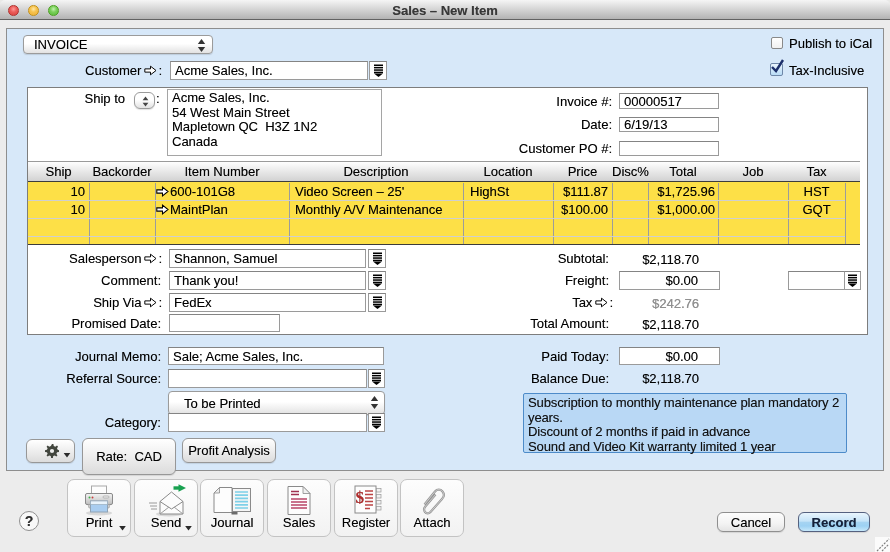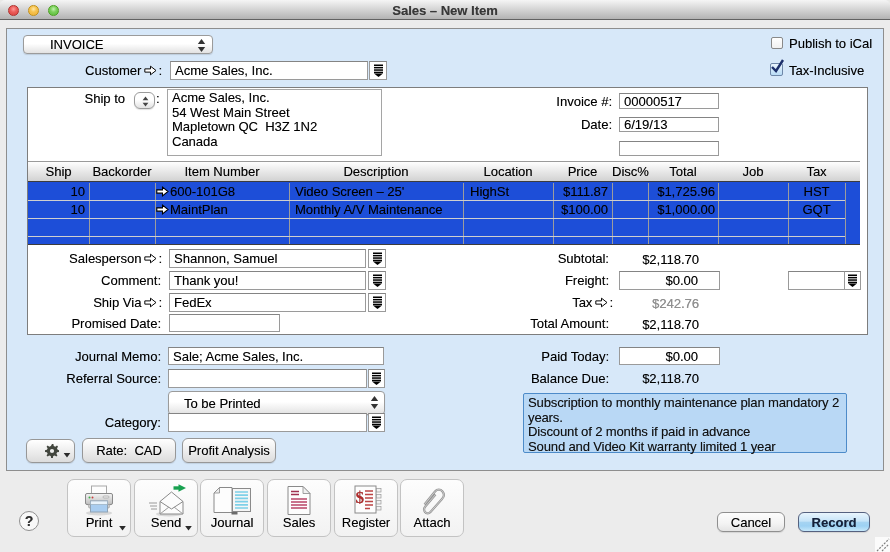--- a/index.html
+++ b/index.html
@@ -36,21 +36,21 @@
 <body>
 <div class="win">
   <div class="titlebar">
     <i class="tl red"></i>
       <i class="tl yellow"></i>
       <i class="tl green"></i>
     <div class="title">Sales – New Item</div>
   </div>
   <div class="panel"></div>
 
-  <div class="popup" style="left:23px;top:35px;width:190px;height:19px;padding-left:16px;">
+  <div class="popup" style="left:23px;top:35px;width:190px;height:19px;">
     <span style="margin-left:10px;">INVOICE</span>
     <svg style="position:absolute;right:6px;top:3px" width="9" height="13" viewBox="0 0 9 13">
         <path d="M4.5 0 L8.2 5 H0.8 Z" fill="#333"></path>
         <path d="M4.5 13 L8.2 8 H0.8 Z" fill="#333"></path>
       </svg>
   </div>
   <div class="cb" style="left:771px;top:37px;width:12px;height:12px;"></div>
   <div class="llbl" style="left:789px;top:36px;height:14px;">Publish to iCal</div>
   <div class="lbl" style="left:0px;top:61px;width:162px;height:19px;">
       <span>Customer</span>
@@ -82,23 +82,24 @@
         <path d="M4.5 0 L8.2 5 H0.8 Z" fill="#444"></path>
         <path d="M4.5 13 L8.2 8 H0.8 Z" fill="#444"></path>
       </svg>
   </div>
   <div class="llbl" style="left:156px;top:90px;height:17px;">:</div>
   <div style="position:absolute;left:167px;top:89px;width:215px;height:67px;background:#fff;border:1px solid #a5a5a5;font-size:13px;line-height:14.5px;padding:1px 4px;">Acme Sales, Inc.<br>54 West Main Street<br>Mapletown QC&nbsp; H3Z 1N2<br>Canada</div>
   <div class="lbl" style="left:0px;top:93px;width:612px;height:16px;">Invoice #:</div>
   <div class="inp" style="left:619px;top:93px;width:100px;height:16px;">00000517</div>
   <div class="lbl" style="left:0px;top:117px;width:612px;height:15px;">Date:</div>
   <div class="inp" style="left:619px;top:117px;width:100px;height:15px;">6/19/13</div>
+  <div class="lbl" style="left:0px;top:141px;width:612px;height:15px;">Customer PO #:</div>
   <div class="inp" style="left:619px;top:141px;width:100px;height:15px;"></div>
 
-  <div style="position:absolute;left:28px;top:161px;width:832px;height:84px;background:#1d4ed8;">
+  <div style="position:absolute;left:28px;top:161px;width:832px;height:84px;background:#fde047;">
     <div style="position:absolute;left:0;top:0;width:832px;height:21px;background:linear-gradient(#fefefe,#d2d2d2);border-top:1px solid #9a9a9a;border-bottom:1px solid #3c3c3c;"></div>
     <div class="th" style="left:0px;width:61px;">Ship</div>
     <div class="th" style="left:61px;width:66px;">Backorder</div>
     <div class="th" style="left:127px;width:134px;">Item Number</div>
     <div class="th" style="left:261px;width:174px;">Description</div>
     <div class="th" style="left:435px;width:90px;">Location</div>
     <div class="th" style="left:525px;width:59px;">Price</div>
     <div class="th" style="left:584px;width:36px;">Disc%</div>
     <div class="th" style="left:620px;width:70px;">Total</div>
     <div class="th" style="left:690px;width:70px;">Job</div>
@@ -253,21 +254,21 @@
   <div class="notebox">Subscription to monthly maintenance plan mandatory 2 years.<br>Discount of 2 months if paid in advance<br>Sound and Video Kit warranty limited 1 year</div>
 
   <div class="btn" style="left:26px;top:439px;width:49px;height:24px;">
     <svg width="14" height="14" viewBox="0 0 16 16" style="position:absolute;left:18px;top:4px">
         <path fill="#42463e" d="M8 0 L9.6 0 L10 2.2 L11.8 3 L13.7 1.8 L14.9 3 L13.7 4.9 L14.5 6.7 L16 7 L16 9 L13.8 9.4 L13 11.2 L14.2 13 L13 14.2 L11.2 13 L9.4 13.8 L9 16 L7 16 L6.6 13.8 L4.8 13 L3 14.2 L1.8 13 L3 11.2 L2.2 9.4 L0 9 L0 7 L2.2 6.6 L3 4.8 L1.8 3 L3 1.8 L4.9 3 L6.7 2.2 Z M8 5.6 A2.4 2.4 0 1 0 8 10.4 A2.4 2.4 0 1 0 8 5.6 Z"></path>
       </svg>
     <svg width="8" height="5" viewBox="0 0 8 6" style="position:absolute;right:3px;bottom:4px">
         <path d="M0 0 H8 L4 5.5 Z" fill="#2b2b2b"></path>
       </svg>
   </div>
-  <div class="btn" style="left:82px;top:438px;width:94px;height:25px;">Rate:&nbsp; CAD</div>
+  <div class="btn" style="left:82px;top:438px;width:94px;height:37px;">Rate:&nbsp; CAD</div>
   <div class="btn" style="left:182px;top:438px;width:94px;height:25px;">Profit Analysis</div>
 
   <div style="position:absolute;left:19px;top:511px;width:20px;height:20px;border:1.5px solid #8f8f8f;border-radius:50%;background:#f8f8f8;display:flex;align-items:center;justify-content:center;font-size:14px;font-weight:bold;color:#2f2f2f;">?</div>
   <div class="tbtn" style="left:67px;top:479px;">
     <svg class="icon" width="36" height="33" viewBox="0 0 36 33">
       <defs>
           <linearGradient id="pg" x1="0" y1="0" x2="0" y2="1">
             <stop offset="0" stop-color="#f4f4f4"></stop>
             <stop offset="0.5" stop-color="#d9d9d9"></stop>
             <stop offset="1" stop-color="#bdbdbd"></stop>

